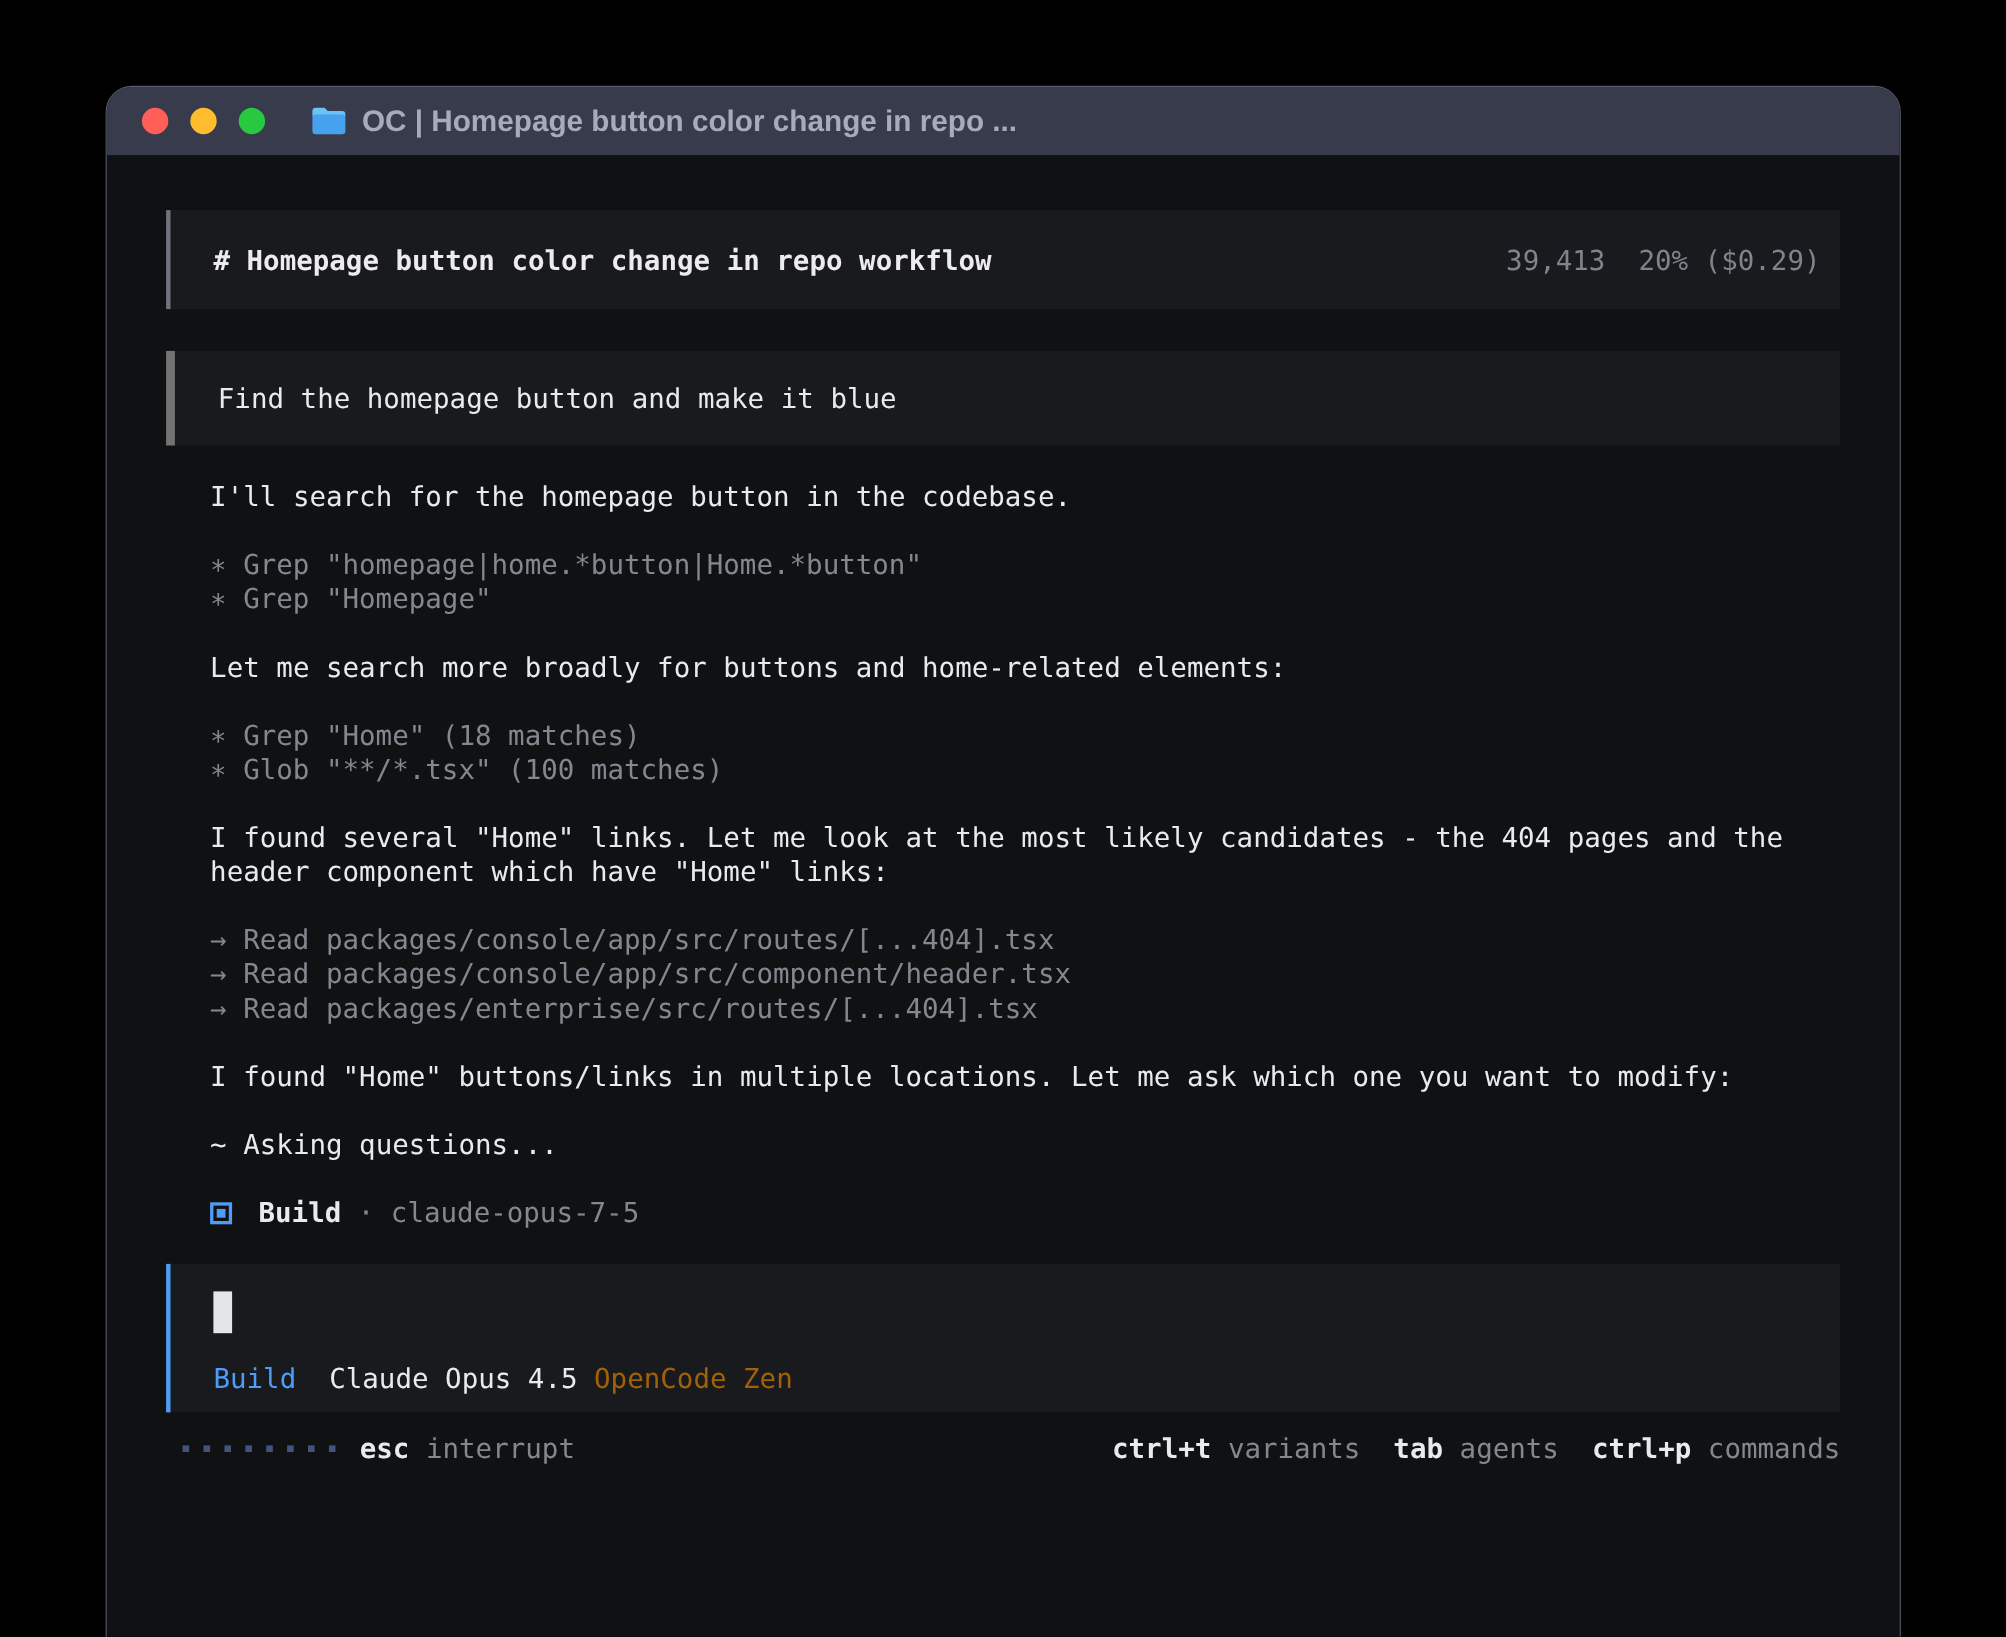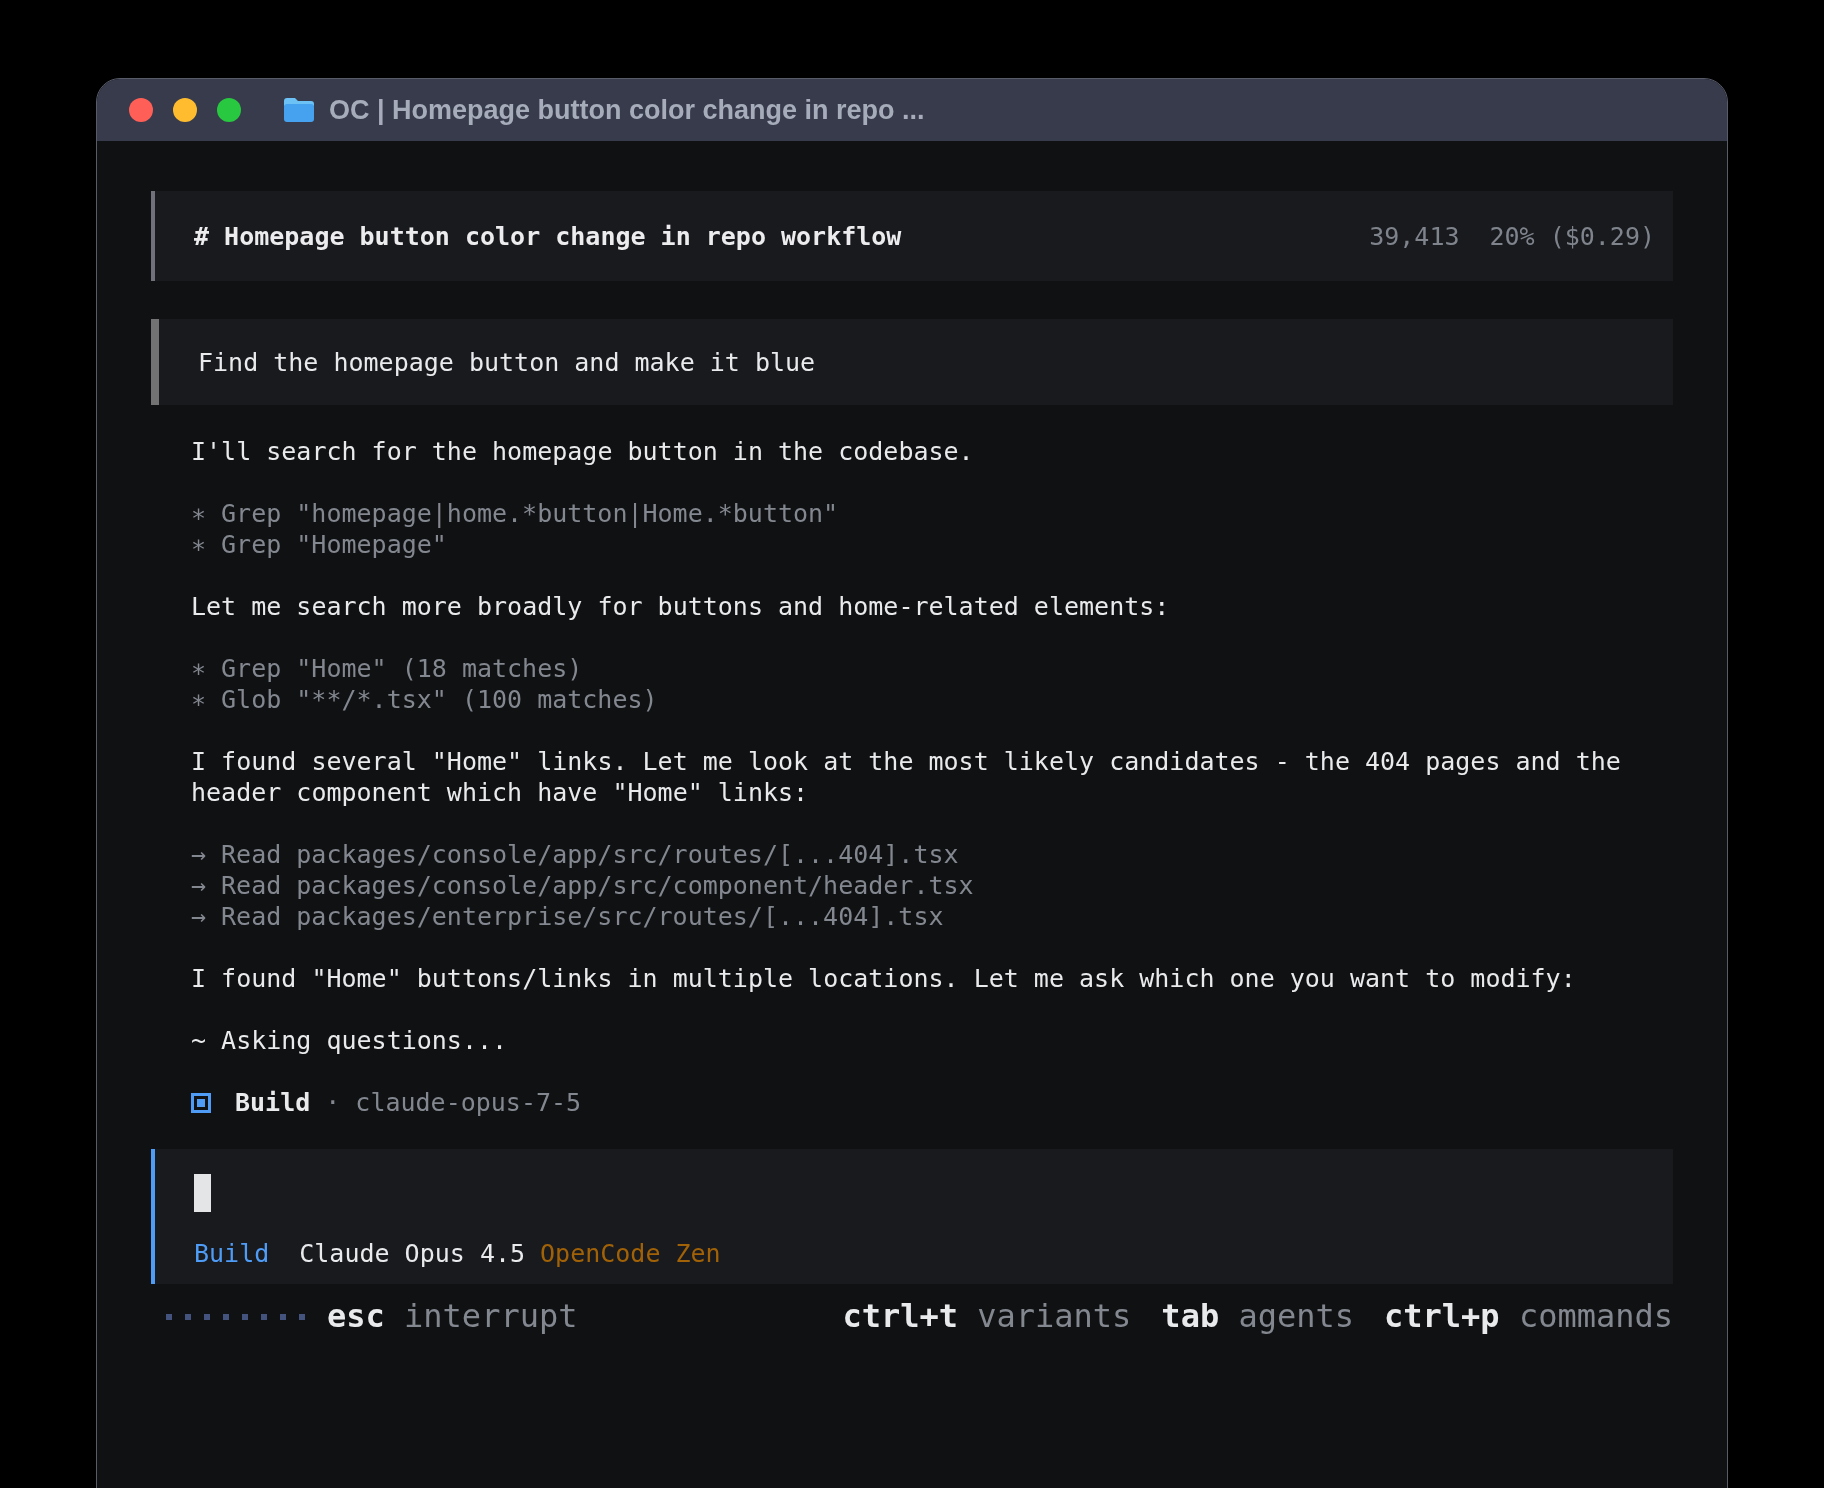--- a/index.html
+++ b/index.html
@@ -121,21 +121,21 @@
   .cursor-block { width: 17px; height: 38px; background: #e4e5e7; }
   .input-meta { display: flex; align-items: baseline; font-size: 25px; white-space: pre; }
   .input-mode { color: #4f9cf7; }
   .input-model { color: #e9eaec; margin-left: 30px; }
   .input-provider { color: #a16207; margin-left: 15px; }
 
   
   .statusbar {
     margin-top: 17px;
     display: flex; align-items: center;
-    font-size: 32px; line-height: 31px;
+    font-size: 25px; line-height: 31px;
     padding: 0 0 0 15px;
   }
   .spinner { display: flex; align-items: center; gap: 13px; margin-right: 22px; }
   .spinner .dot { width: 6px; height: 6px; background: #44537e; }
   .hint { white-space: pre; }
   .hint .key { color: #e9eaec; font-weight: bold; }
   .hint .label { color: #83878f; }
   .hints-right { margin-left: auto; display: flex; gap: 30px; }
 </style>
 </head>

